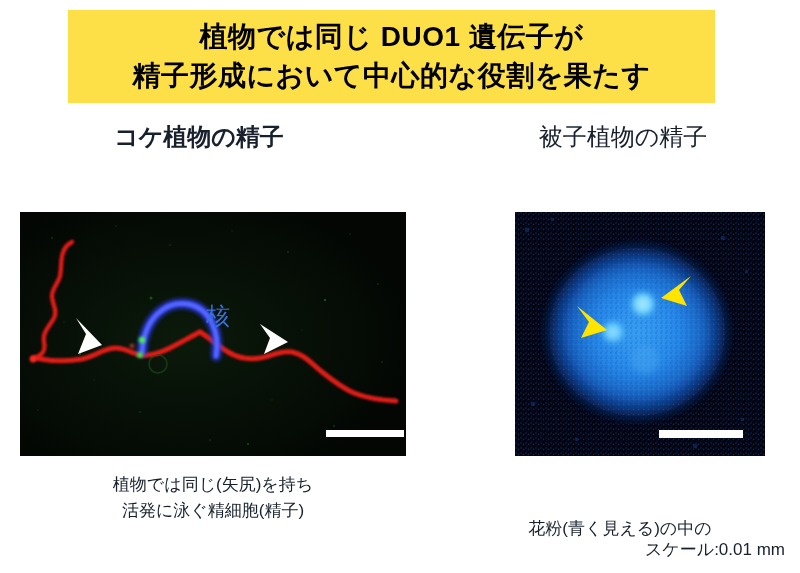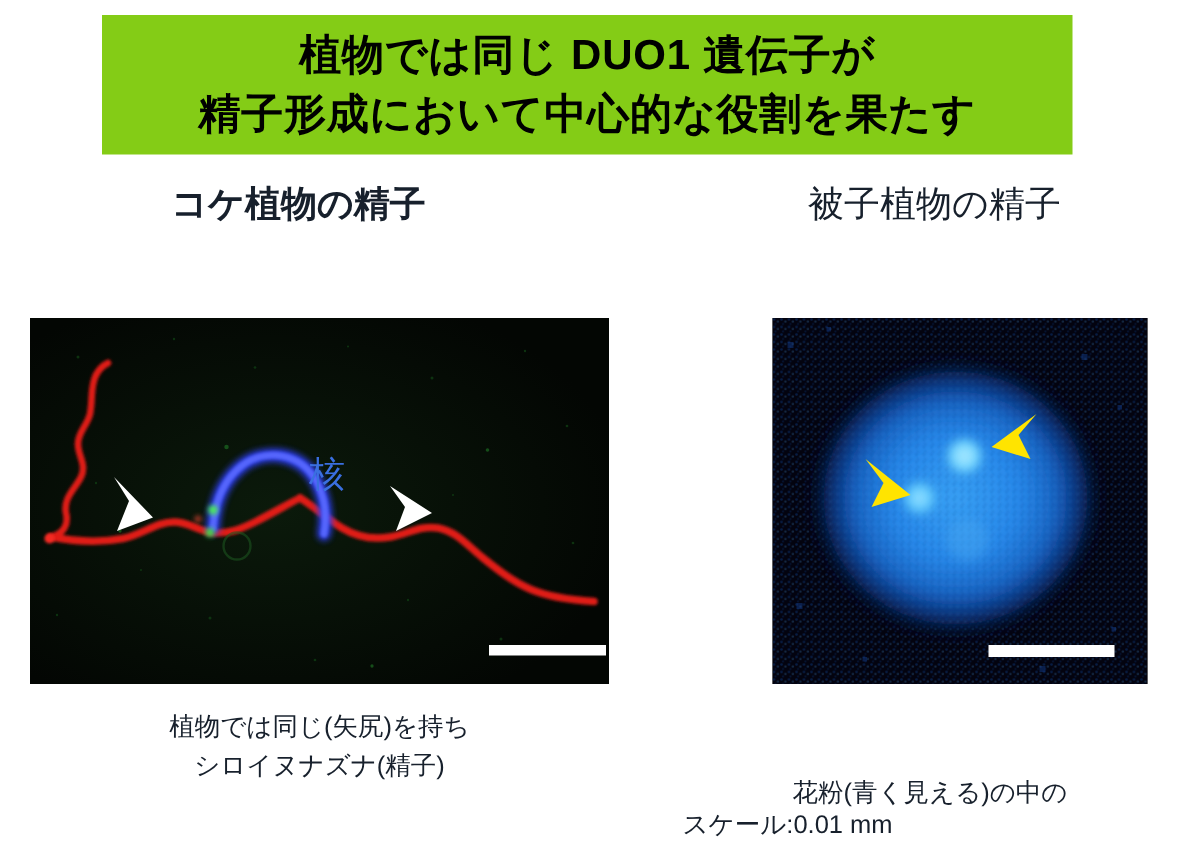--- a/index.html
+++ b/index.html
@@ -16,21 +16,21 @@
     position: relative;
   }
 
   
   .title-banner {
     position: absolute;
     left: 68px;
     top: 10px;
     width: 647px;
     height: 93px;
-    background: #84cc16;
+    background: #fde047;
     display: flex;
     flex-direction: column;
     align-items: center;
     justify-content: center;
     box-sizing: border-box;
   }
   .title-line {
     font-size: 28px;
     font-weight: bold;
     color: #000000;
@@ -72,21 +72,21 @@
   }
   .caption-left  { left: 20px;  top: 472px; width: 386px; }
   .caption-right { left: 455px; top: 472px; width: 330px; margin-top: 44px; }
   .caption-line { display: block; }
 
   .scale-note {
     position: absolute;
     left: 455px;
     top: 538px;
     width: 330px;
-    text-align: left;
+    text-align: right;
     font-size: 17px;
     color: #17202c;
     white-space: nowrap;
   }
 </style>
 </head>
 <body>
 
 <div class="title-banner">
   <div class="title-line">植物では同じ DUO1 遺伝子が</div>
@@ -245,20 +245,20 @@
       <path d="M 176 64 L 146 86 L 172 94 L 164 78 Z"></path>
       <path d="M 62 94 L 92 118 L 66 126 L 74 110 Z"></path>
     </g>
 
     <rect x="144" y="218" width="84" height="8" fill="#ffffff"></rect>
   </svg>
 </div>
 
 <div class="caption caption-left">
   <span class="caption-line">植物では同じ(矢尻)を持ち</span>
-  <span class="caption-line">シロイヌナズナ(精子)</span>
+  <span class="caption-line">活発に泳ぐ精細胞(精子)</span>
 </div>
 
 <div class="caption caption-right">
   <span class="caption-line">花粉(青く見える)の中の</span>
 </div>
 
 <div class="scale-note">スケール:0.01 mm</div>
 
 </body></html>

